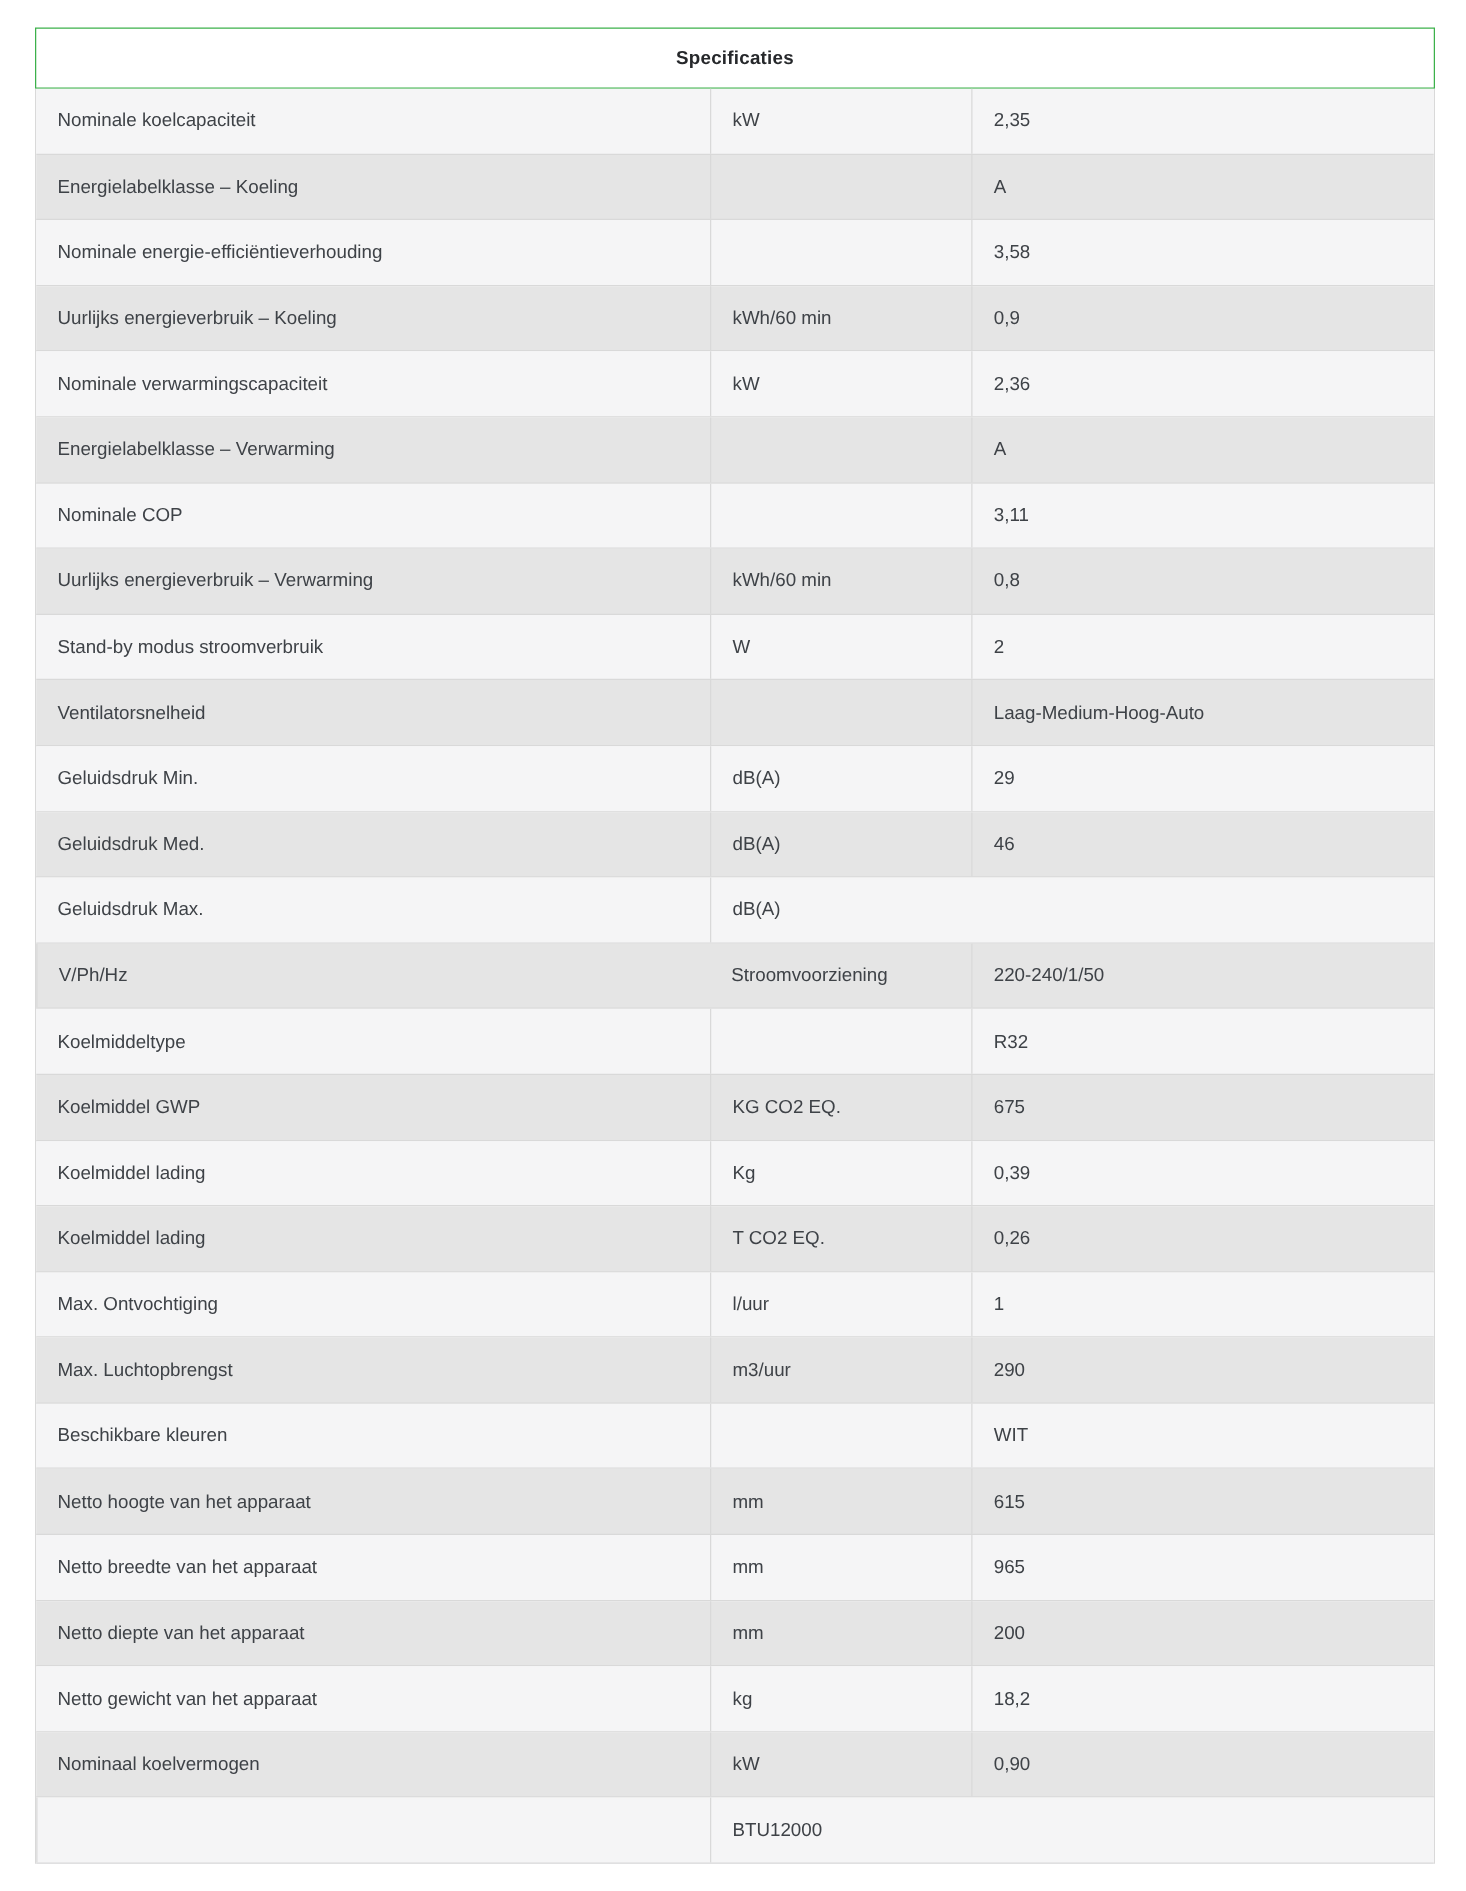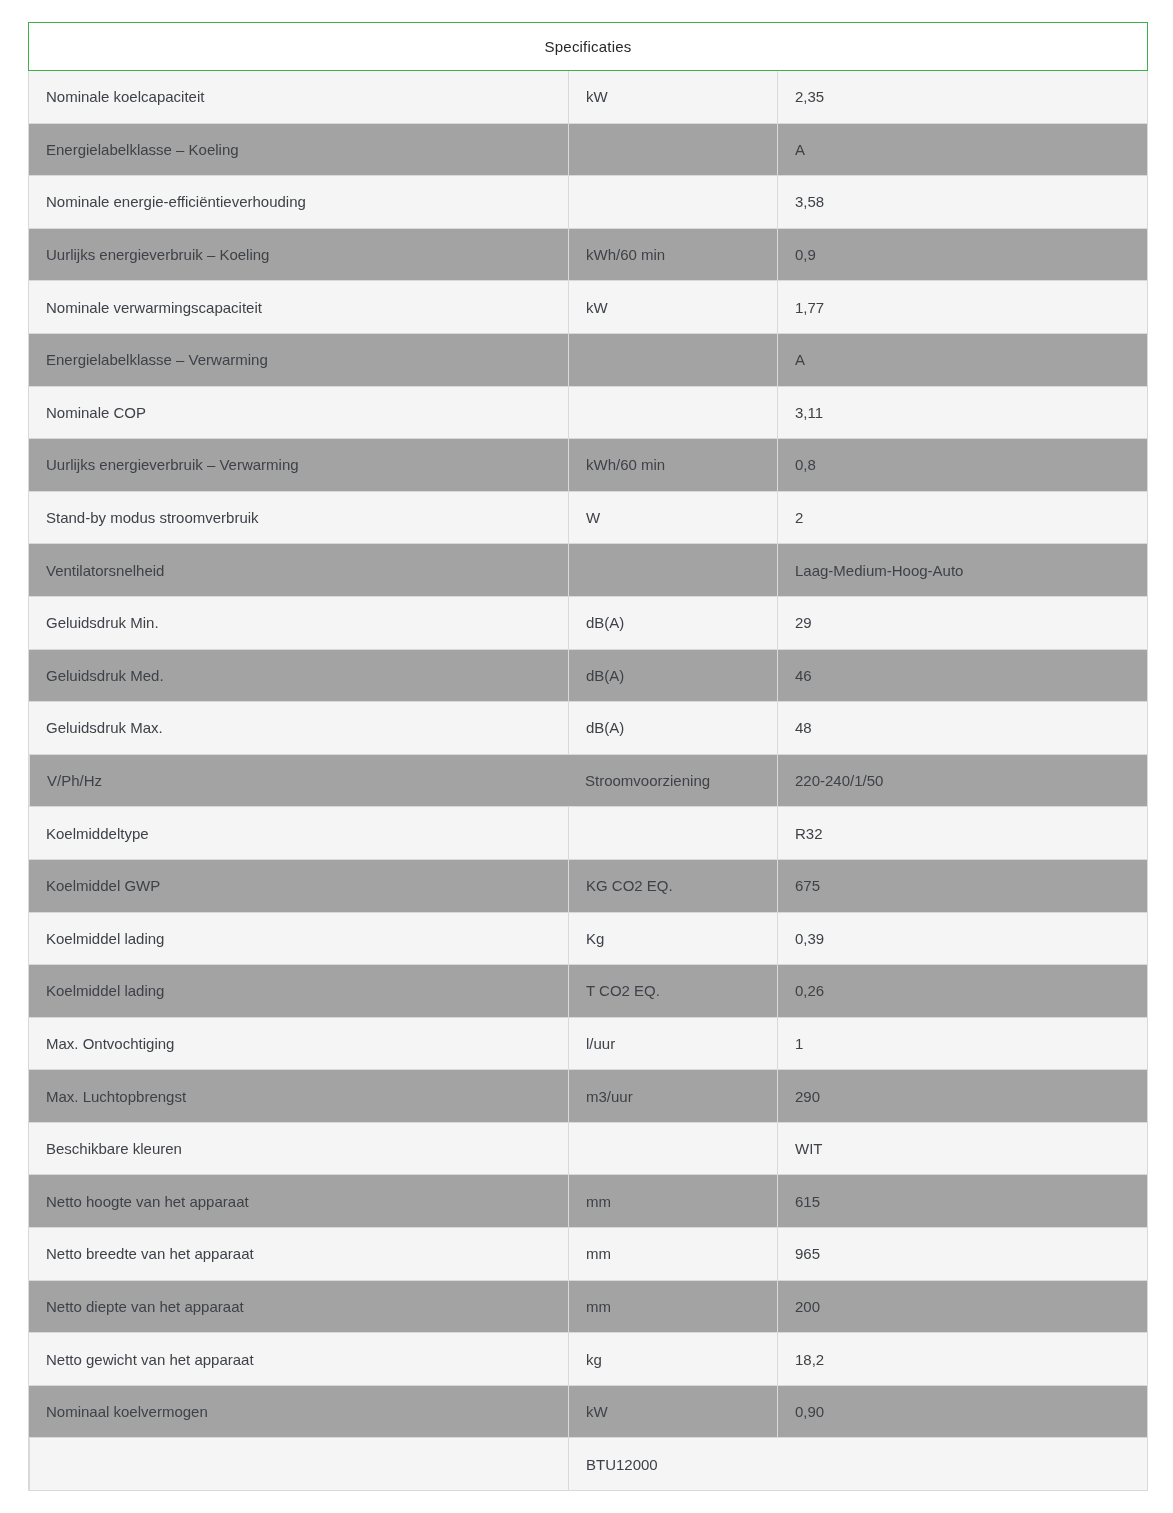--- a/index.html
+++ b/index.html
@@ -21,35 +21,35 @@
     width: 1120px;
     height: 49px;
     border: 1px solid #3cb14b;
     background: #ffffff;
     display: flex;
     align-items: center;
     justify-content: center;
   }
   .spec-header span {
     font-size: 15px;
-    font-weight: normal;
+    font-weight: bold;
     color: #26282b;
     letter-spacing: 0.2px;
   }
   .spec-body {
     width: 1120px;
     border-left: 1px solid #d9d9d9;
     border-right: 1px solid #d9d9d9;
   }
   .row {
     display: grid;
     grid-template-columns: 539px 209px 1fr;
     height: 52.6px;
     border-bottom: 1px solid #d9d9d9;
-    background: #a3a3a3;
+    background: #e5e5e5;
   }
   .row:nth-child(odd) {
     background: #f5f5f6;
   }
   .cell {
     display: flex;
     align-items: center;
     padding-left: 17px;
     padding-right: 10px;
     font-size: 15px;
@@ -89,21 +89,21 @@
 
   <div class="row">
     <div class="cell label">Uurlijks energieverbruik – Koeling</div>
     <div class="cell unit">kWh/60 min</div>
     <div class="cell value">0,9</div>
   </div>
 
   <div class="row">
     <div class="cell label">Nominale verwarmingscapaciteit</div>
     <div class="cell unit">kW</div>
-    <div class="cell value">1,77</div>
+    <div class="cell value">2,36</div>
   </div>
 
   <div class="row">
     <div class="cell label">Energielabelklasse – Verwarming</div>
     <div class="cell unit"></div>
     <div class="cell value">A</div>
   </div>
 
   <div class="row">
     <div class="cell label">Nominale COP</div>
@@ -137,21 +137,20 @@
 
   <div class="row">
     <div class="cell label">Geluidsdruk Med.</div>
     <div class="cell unit">dB(A)</div>
     <div class="cell value">46</div>
   </div>
 
   <div class="row">
     <div class="cell label">Geluidsdruk Max.</div>
     <div class="cell unit">dB(A)</div>
-    <div class="cell value">48</div>
   </div>
 
   <div class="row">
     <div class="cell unit">V/Ph/Hz</div>
     <div class="cell label">Stroomvoorziening</div>
     <div class="cell value">220-240/1/50</div>
   </div>
 
   <div class="row">
     <div class="cell label">Koelmiddeltype</div>

